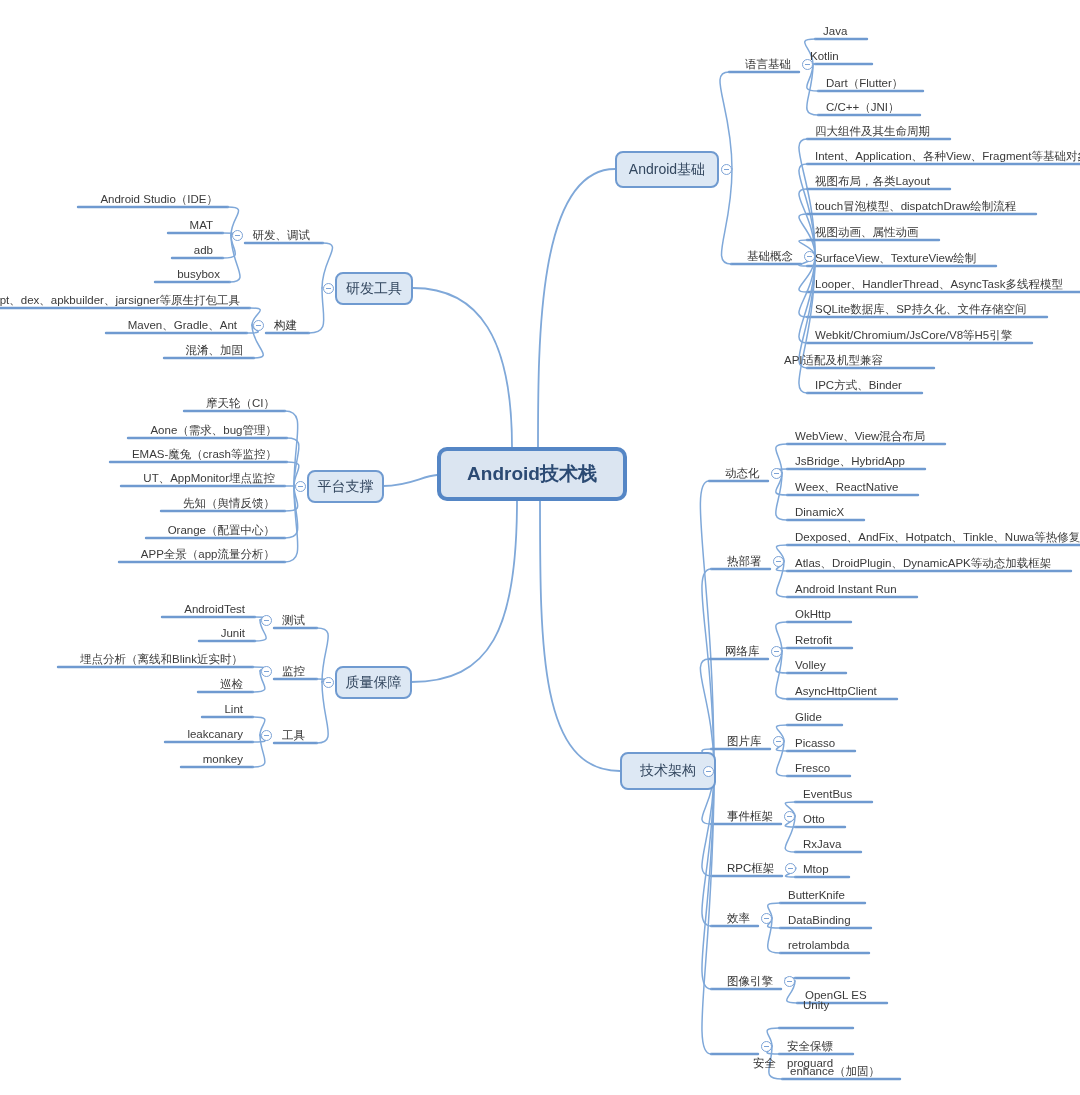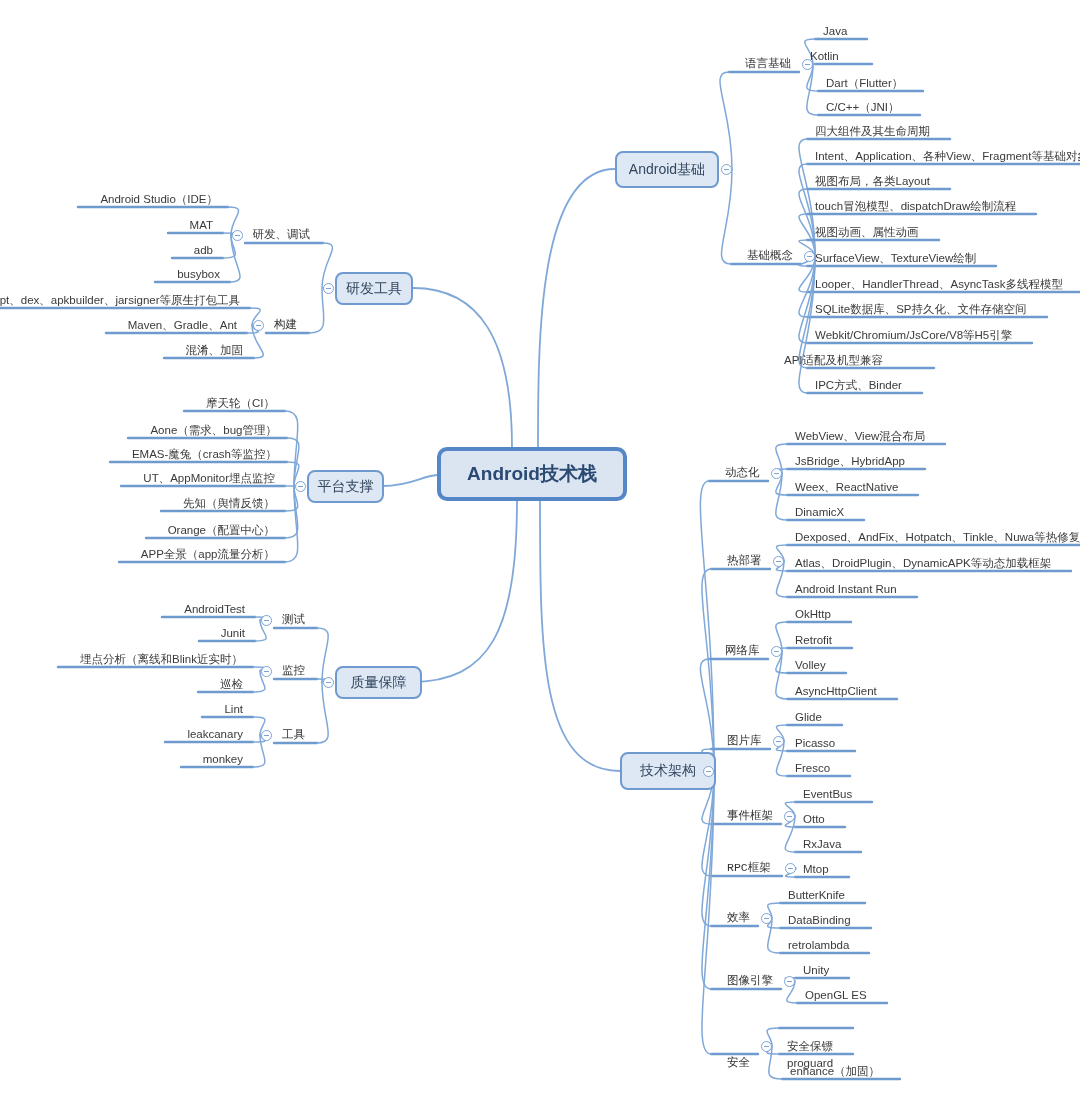--- a/index.html
+++ b/index.html
@@ -7,21 +7,21 @@
           font-family:"Liberation Sans","DejaVu Sans",sans-serif;}
   #connector-layer{position:absolute;left:0;top:0;width:1080px;height:1095px;}
   .central-node{position:absolute;display:flex;align-items:center;justify-content:center;
       border:4px solid #5586c5;border-radius:10px;background:#dbe5f1;
       font-size:19px;font-weight:bold;color:#2b4a73;box-sizing:border-box;cursor:pointer;}
   .main-node{position:absolute;display:flex;align-items:center;justify-content:center;
       border:2px solid #6f9ad0;border-radius:8px;background:#dde8f4;
       font-size:14px;color:#33475f;box-sizing:border-box;white-space:nowrap;cursor:pointer;}
   .glabel,.leaf{position:absolute;font-size:11.5px;line-height:14px;color:#3a3a3a;
       white-space:nowrap;cursor:pointer;}
-  .glabel{color:#333;font-family:Liberation Mono, monospace;}
+  .glabel{color:#333;}
   .minus{position:absolute;width:11px;height:11px;border:1px solid #7da3d6;border-radius:50%;
       background:#fff;box-sizing:border-box;cursor:pointer;}
   .minus::after{content:"";position:absolute;left:2px;right:2px;top:4px;height:1px;background:#7da3d6;}
 </style>
 </head>
 <body>
 
 <div class="canvas">
   <svg id="connector-layer" width="1080" height="1095" viewBox="0 0 1080 1095">
       <path d="M538,447 C538,340 538,169 615,169" fill="none" stroke="#7fa8d9" stroke-width="1.8" stroke-linecap="round"></path>
@@ -219,21 +219,21 @@
     <div class="leaf" style="top: 343px; right: 837px;">混淆、加固</div>
     <div class="main-node" style="left: 307px; top: 470px; width: 77px; height: 33px;">平台支撑</div>
     <div class="minus" style="left: 294.5px; top: 480.5px;"></div>
     <div class="leaf" style="top: 396px; right: 805px;">摩天轮（CI）</div>
     <div class="leaf" style="top: 423px; right: 803px;">Aone（需求、bug管理）</div>
     <div class="leaf" style="top: 447px; right: 803px;">EMAS-魔兔（crash等监控）</div>
     <div class="leaf" style="top: 471px; right: 805px;">UT、AppMonitor埋点监控</div>
     <div class="leaf" style="top: 496px; right: 805px;">先知（舆情反馈）</div>
     <div class="leaf" style="top: 523px; right: 805px;">Orange（配置中心）</div>
     <div class="leaf" style="top: 547px; right: 805px;">APP全景（app流量分析）</div>
-    <div class="main-node" style="left: 335px; top: 666px; width: 87px; height: 33px;">质量保障</div>
+    <div class="main-node" style="left: 335px; top: 666px; width: 77px; height: 33px;">质量保障</div>
     <div class="minus" style="left: 322.5px; top: 676.5px;"></div>
     <div class="glabel" style="top: 613px; right: 775px;">测试</div>
     <div class="leaf" style="top: 602px; right: 835px;">AndroidTest</div>
     <div class="leaf" style="top: 626px; right: 835px;">Junit</div>
     <div class="glabel" style="top: 664px; right: 775px;">监控</div>
     <div class="leaf" style="top: 652px; right: 837px;">埋点分析（离线和Blink近实时）</div>
     <div class="leaf" style="top: 677px; right: 837px;">巡检</div>
     <div class="glabel" style="top: 728px; right: 775px;">工具</div>
     <div class="leaf" style="top: 702px; right: 837px;">Lint</div>
     <div class="leaf" style="top: 727px; right: 837px;">leakcanary</div>
@@ -262,23 +262,23 @@
     <div class="leaf" style="top: 787px; left: 803px;">EventBus</div>
     <div class="leaf" style="top: 812px; left: 803px;">Otto</div>
     <div class="leaf" style="top: 837px; left: 803px;">RxJava</div>
     <div class="glabel" style="top: 861px; left: 727px;">RPC框架</div>
     <div class="leaf" style="top: 862px; left: 803px;">Mtop</div>
     <div class="glabel" style="top: 911px; left: 727px;">效率</div>
     <div class="leaf" style="top: 888px; left: 788px;">ButterKnife</div>
     <div class="leaf" style="top: 913px; left: 788px;">DataBinding</div>
     <div class="leaf" style="top: 938px; left: 788px;">retrolambda</div>
     <div class="glabel" style="top: 974px; left: 727px;">图像引擎</div>
-    <div class="leaf" style="top: 963px; left: 803px;">Unity</div>
+    <div class="leaf" style="top: 998px; left: 803px;">Unity</div>
     <div class="leaf" style="top: 988px; left: 805px;">OpenGL ES</div>
-    <div class="glabel" style="top: 1039px; left: 727px; margin-top: 17px;">安全</div>
+    <div class="glabel" style="top: 1039px; left: 753px; margin-top: 17px;">安全</div>
     <div class="leaf" style="top: 1013px; left: 787px; margin-top: 43px;">proguard</div>
     <div class="leaf" style="top: 1039px; left: 787px;">安全保镖</div>
     <div class="leaf" style="top: 1064px; left: 790px;">enhance（加固）</div>
     <div class="minus" style="left: 801.5px; top: 58.5px;"></div>
     <div class="minus" style="left: 803.5px; top: 250.5px;"></div>
     <div class="minus" style="left: 231.5px; top: 229.5px;"></div>
     <div class="minus" style="left: 252.5px; top: 319.5px;"></div>
     <div class="minus" style="left: 260.5px; top: 614.5px;"></div>
     <div class="minus" style="left: 260.5px; top: 665.5px;"></div>
     <div class="minus" style="left: 260.5px; top: 729.5px;"></div>

